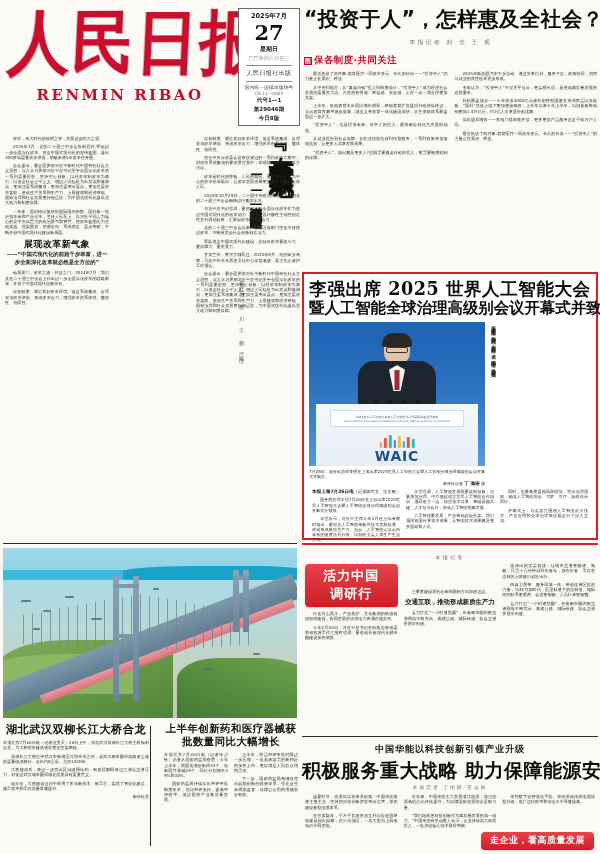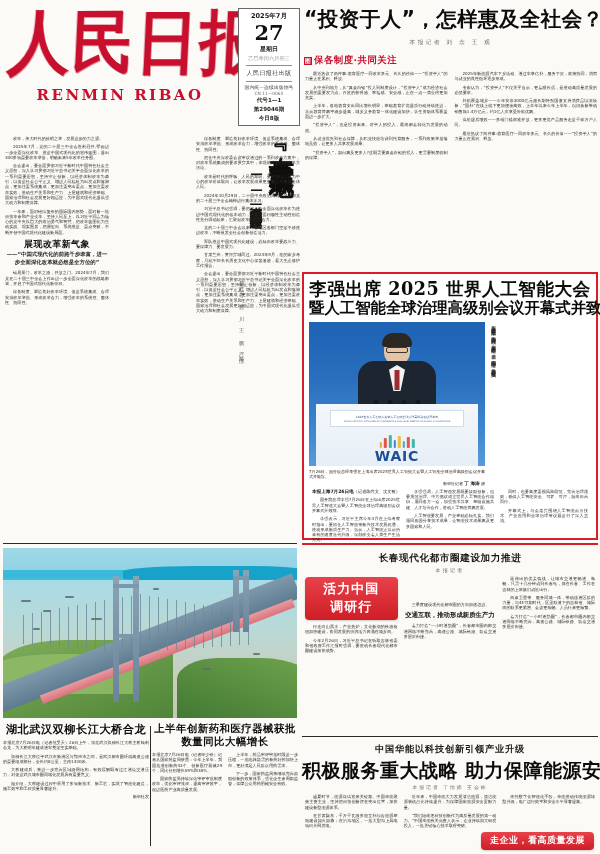--- a/index.html
+++ b/index.html
@@ -195,21 +195,21 @@
   .tw-x { position: absolute; left: 2px; right: 2px; height: 4px; background: #7e98ab; }
   .hangers { position: absolute; left: 0; top: 0; width: 294px; height: 170px; }
   .hangers i { position: absolute; width: .7px; background: #6e8799; opacity: .8; }
   .b-boat { position: absolute; background: #5d6b6e; height: 2px; border-radius: 1px; opacity: .85; }
 
   .h-hl {
     font-family: "DejaVu Serif", "Liberation Serif", serif;
     font-weight: bold; text-align: center; color: #0f0e0c; letter-spacing: .5px;
   }
   .foot-left { position: absolute; left: 3px; top: 722px; width: 146px; }
-  .foot-mid { position: absolute; left: 152px; top: 722px; width: 146px; }
+  .foot-mid { position: absolute; left: 152px; top: 722px; width: 146px; padding-left: 12px; }
   .divider-v { position: absolute; background: #2b2926; width: 1px; }
 
   
   .jilin { position: absolute; left: 302px; top: 548px; width: 296px; height: 186px; padding-top: 4px; }
   .jl-shoulder { text-align: center; font-size: 9.6px; font-weight: bold; color: #1a1815; letter-spacing: .6px; }
   .jl-main {
     font-family: "DejaVu Serif", "Liberation Serif", serif;
     text-align: center; font-size: 20px; font-weight: bold;
     color: #0c0b0a; letter-spacing: 1px; line-height: 26px; margin-top: 2px; white-space: nowrap;
   }
@@ -484,21 +484,20 @@
         <p>国家药监局持续深化审评审批制度改革，优化审评流程，提高审评效率，促进医药产业高质量发展。</p>
       </div>
       <div class="tcol">
         <p>上半年，药品审评审批时限进一步压缩，一批临床急需的新药好药加快上市，更好满足人民群众用药需求。</p>
         <p>下一步，国家药监局将继续完善鼓励创新的政策体系，强化全生命周期监管，保障公众用药用械安全有效。</p>
       </div>
     </div>
   </div>
 
   <div class="jilin">
-    <div class="jl-shoulder">长春现代化都市圈建设加力推进</div>
     <div class="jl-by">本报记者</div>
 
     <div class="cols3" style="margin-top:3px;align-items:flex-start;">
       <div>
         <div style="text-align:center;margin:1px 0 4px;">
           <span class="redbanner">活力中国调研行</span>
         </div>
         <div class="tcol">
           <p>行走白山黑水，产业热炉，文化新潮的铁路枢纽加快建设，协同发展的澎湃活力奔涌在城乡间。</p>
           <p>今年2月26日，习近平总书记在听取吉林省委和省政府工作汇报时强调，要推动长春现代化都市圈建设加快成势。</p>

